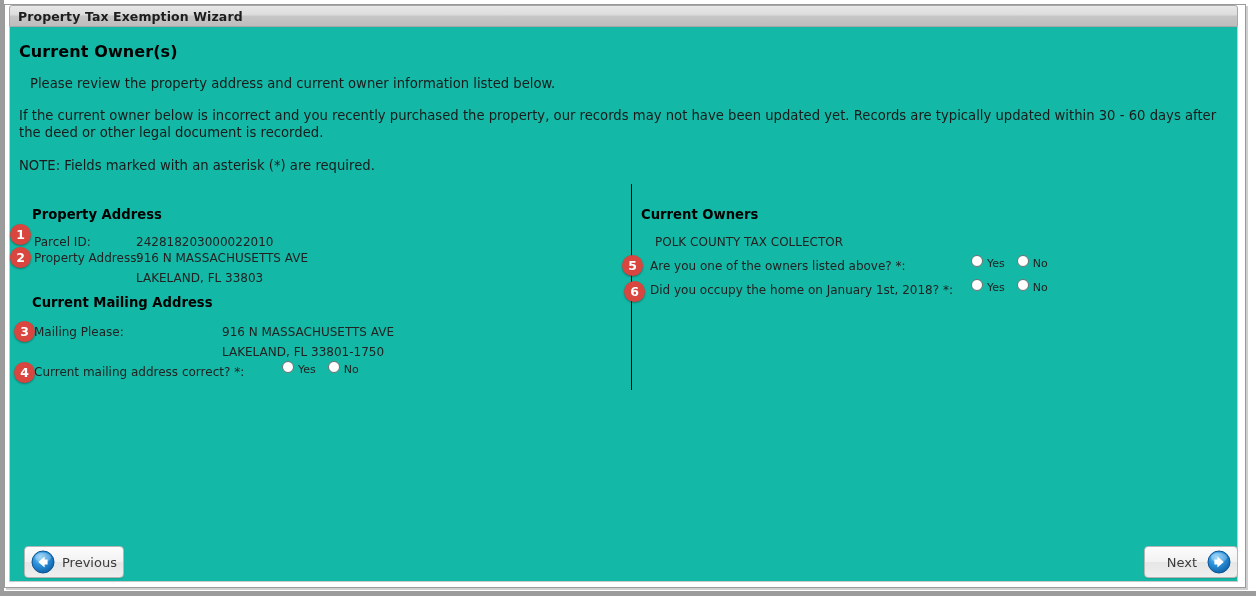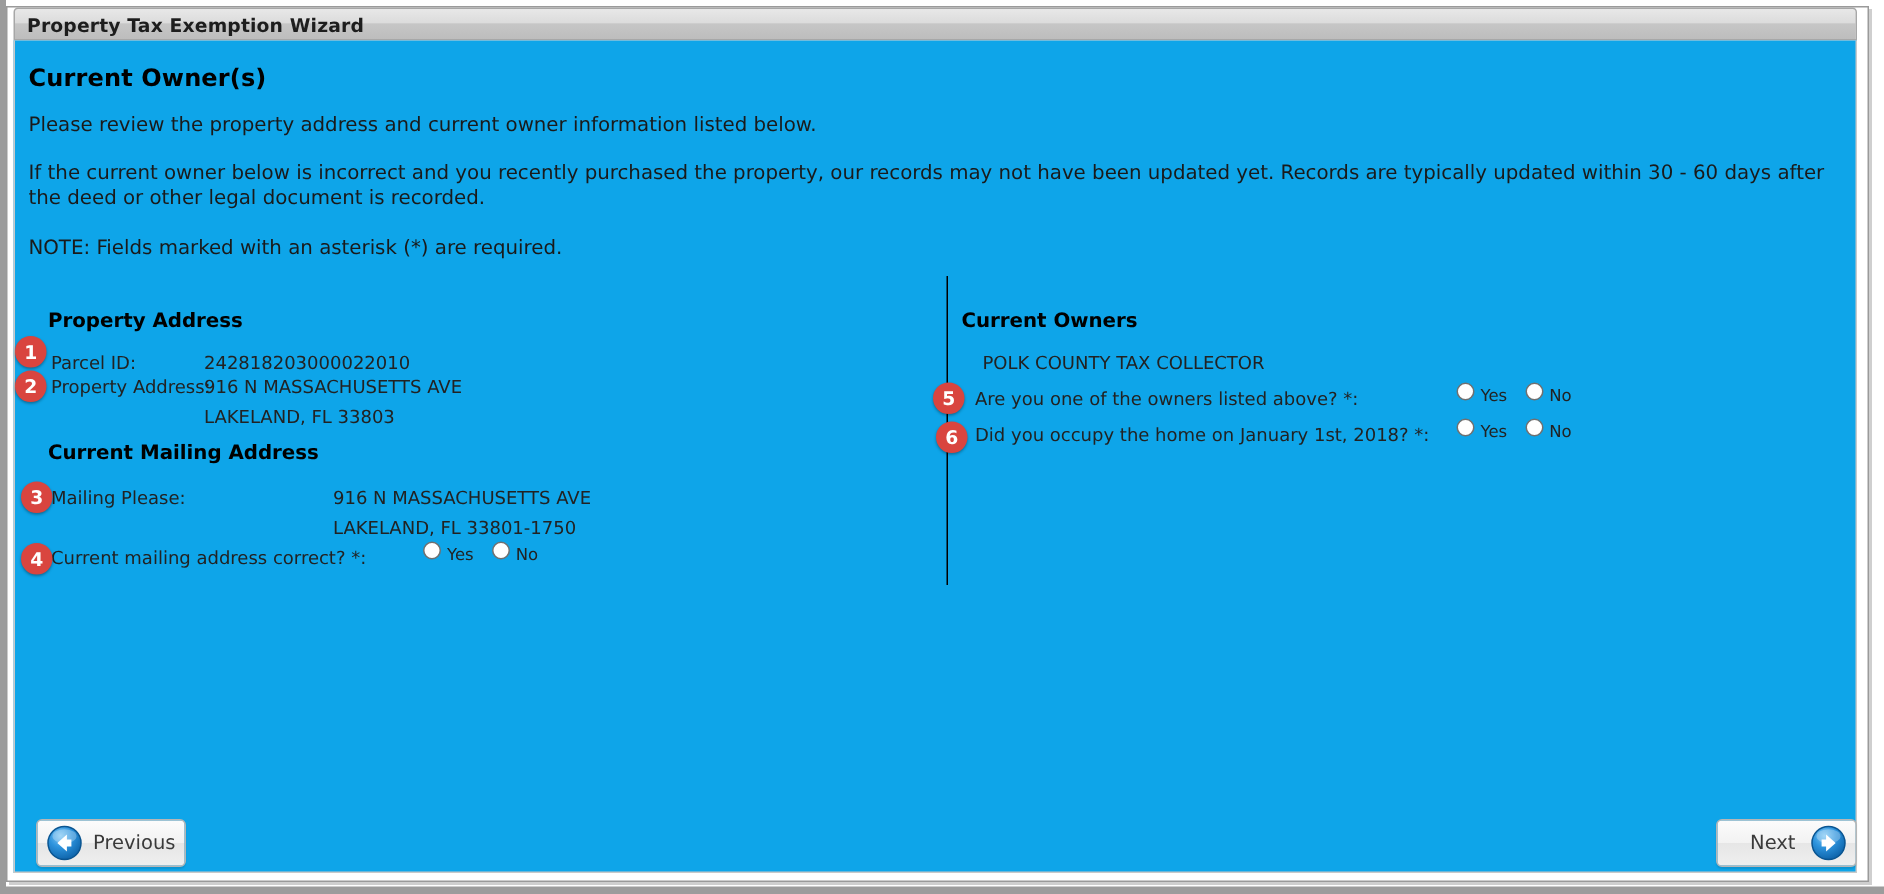--- a/index.html
+++ b/index.html
@@ -72,21 +72,21 @@
     letter-spacing: 0.1px;
   }
 
   
   #content {
     position: absolute;
     left: 9px;
     top: 27px;
     width: 1229px;
     height: 555px;
-    background: #0ea5e9;
+    background: #14b8a6;
     border-left: 1px solid #c9c9c9;
     border-right: 1px solid #c9c9c9;
     border-bottom: 1px solid #c9c9c9;
     box-sizing: border-box;
   }
 
   
   #page-title {
     position: absolute;
     left: 9px;
@@ -97,21 +97,21 @@
     letter-spacing: 0.1px;
   }
   .intro-line {
     position: absolute;
     left: 9px;
     font-size: 13.2px;
     color: #1a1a1a;
     line-height: 17px;
     width: 1205px;
   }
-  #intro-1 { top: 48px; }
+  #intro-1 { top: 48px; margin-left: 11px; }
   #intro-2 { top: 80px; }
   #intro-3 { top: 130px; }
 
   
   #divider {
     position: absolute;
     left: 621px;
     top: 157px;
     width: 1px;
     height: 206px;

